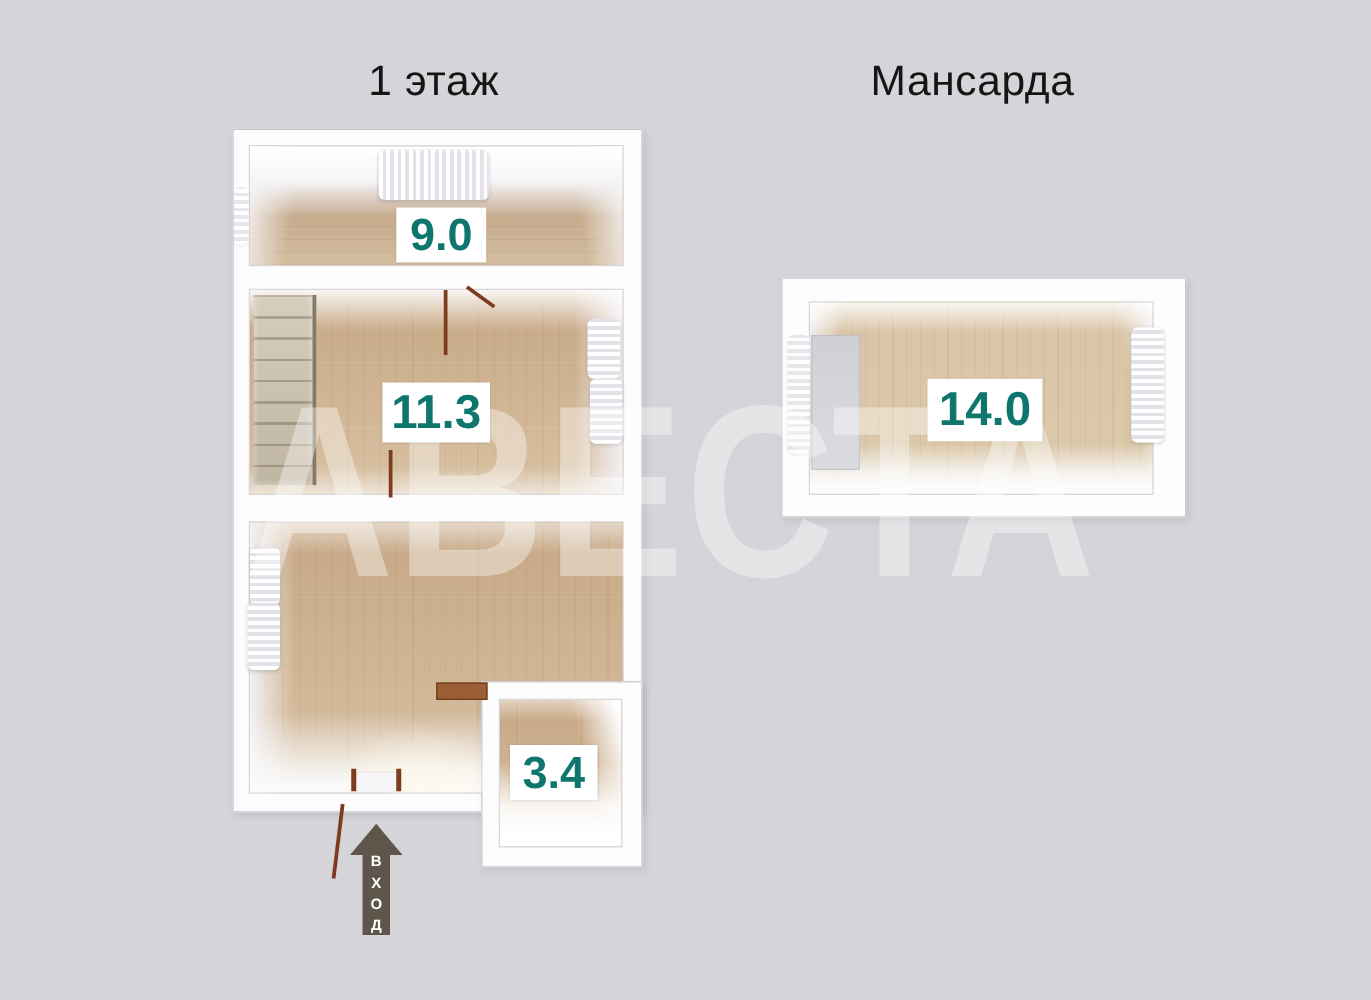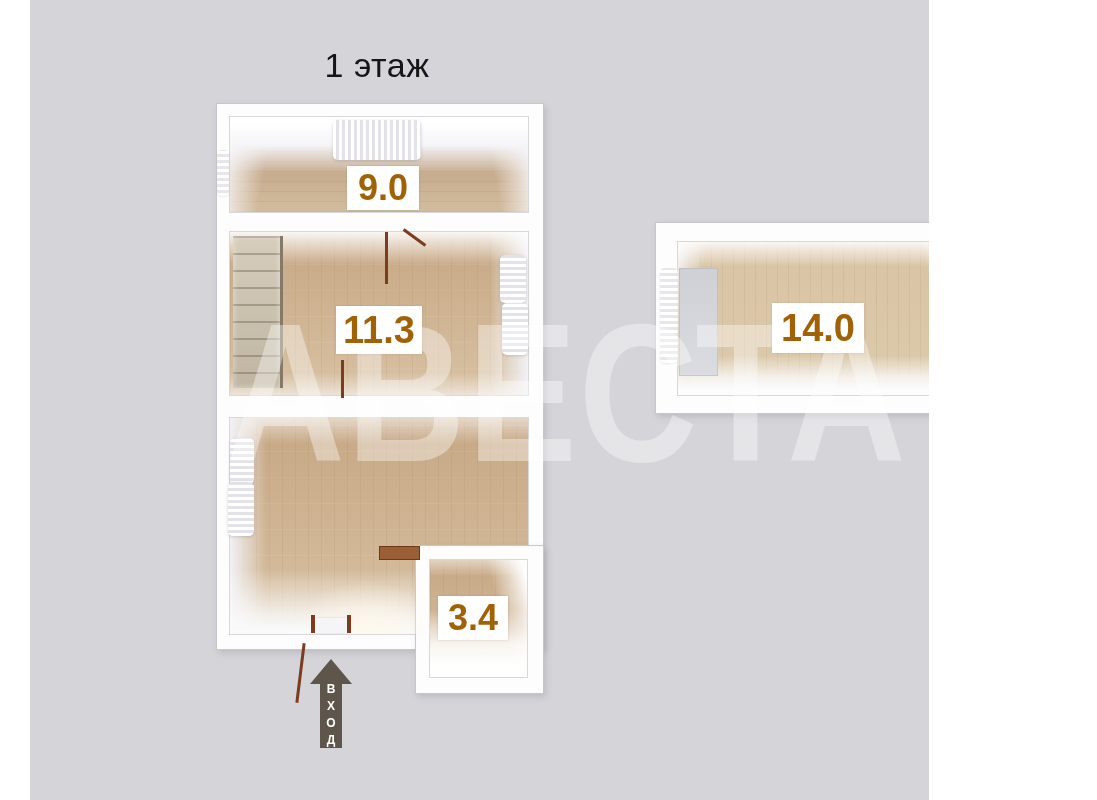--- a/index.html
+++ b/index.html
@@ -1,18 +1,18 @@
 <!DOCTYPE html>
 <html><head>
 <meta charset="utf-8">
 <style>
   html,body{margin:0;padding:0;}
   .canvas{
-    position:relative;width:899px;height:800px;overflow:hidden;
-    background:#d5d4d9;font-family:"Liberation Sans",sans-serif;margin-left:30px;
+    position:relative;width:1097px;height:800px;overflow:hidden;
+    background:#d5d4d9;font-family:"Liberation Sans",sans-serif;
   }
   .abs{position:absolute;}
   
   .plan-title{
     position:absolute;width:220px;text-align:center;
     font-size:34px;color:#151515;letter-spacing:0.5px;
   }
   
   .shell{
     position:absolute;background:#fdfdfe;border:1px solid #c7c6cc;
@@ -56,21 +56,21 @@
       repeating-linear-gradient(90deg, rgba(110,80,50,0.07) 0 1px, rgba(0,0,0,0) 1px 11px),
       linear-gradient(180deg,#d9c4a5,#dccaab);
   }
   .roomM::before{background:
       linear-gradient(0deg,#fcfcfd 3%,rgba(252,252,253,0.8) 11%,rgba(252,252,253,0) 26%),
       linear-gradient(180deg,rgba(255,255,255,0.85),rgba(255,255,255,0) 16%),
       linear-gradient(100deg,#f6f5f8,rgba(246,245,248,0) 10%),
       linear-gradient(-100deg,#f6f5f8,rgba(246,245,248,0) 10%);}
   
   .area-label{
-    position:absolute;background:#ffffff;color:#a16207;
+    position:absolute;background:#ffffff;color:#0f766e;
     display:flex;align-items:center;justify-content:center;
     font-weight:600;box-shadow:0 0 2px rgba(0,0,0,0.12);
   }
   
   .curtain{
     position:absolute;border-radius:5px;
     background:repeating-linear-gradient(90deg,#ffffff 0 3px,#e3e2e8 3px 6px);
     box-shadow:0 1px 3px rgba(90,90,100,0.25);
   }
   .curtain.h{background:repeating-linear-gradient(0deg,#ffffff 0 3px,#e3e2e8 3px 6px);}
@@ -112,20 +112,21 @@
     transform:scaleX(0.84);transform-origin:left top;
     letter-spacing:2px;pointer-events:none;
   }
 </style>
 </head>
 <body>
 
 <div class="canvas">
 
   <div class="plan-title abs" style="left:237px;top:46px;">1 этаж</div>
+  <div class="plan-title abs" style="left:668px;top:46px;">Мансарда</div>
 
   <div>
 
     <div class="shell" style="left:186px;top:103px;width:326px;height:545px;"></div>
 
     <div class="room room9" style="left:200px;top:117px;width:298px;height:95px;"></div>
 
     <div class="room room13" style="left:200px;top:232px;width:298px;height:163px;"></div>
 
     <div class="room room17" style="left:200px;top:418px;width:298px;height:216px;"></div>

